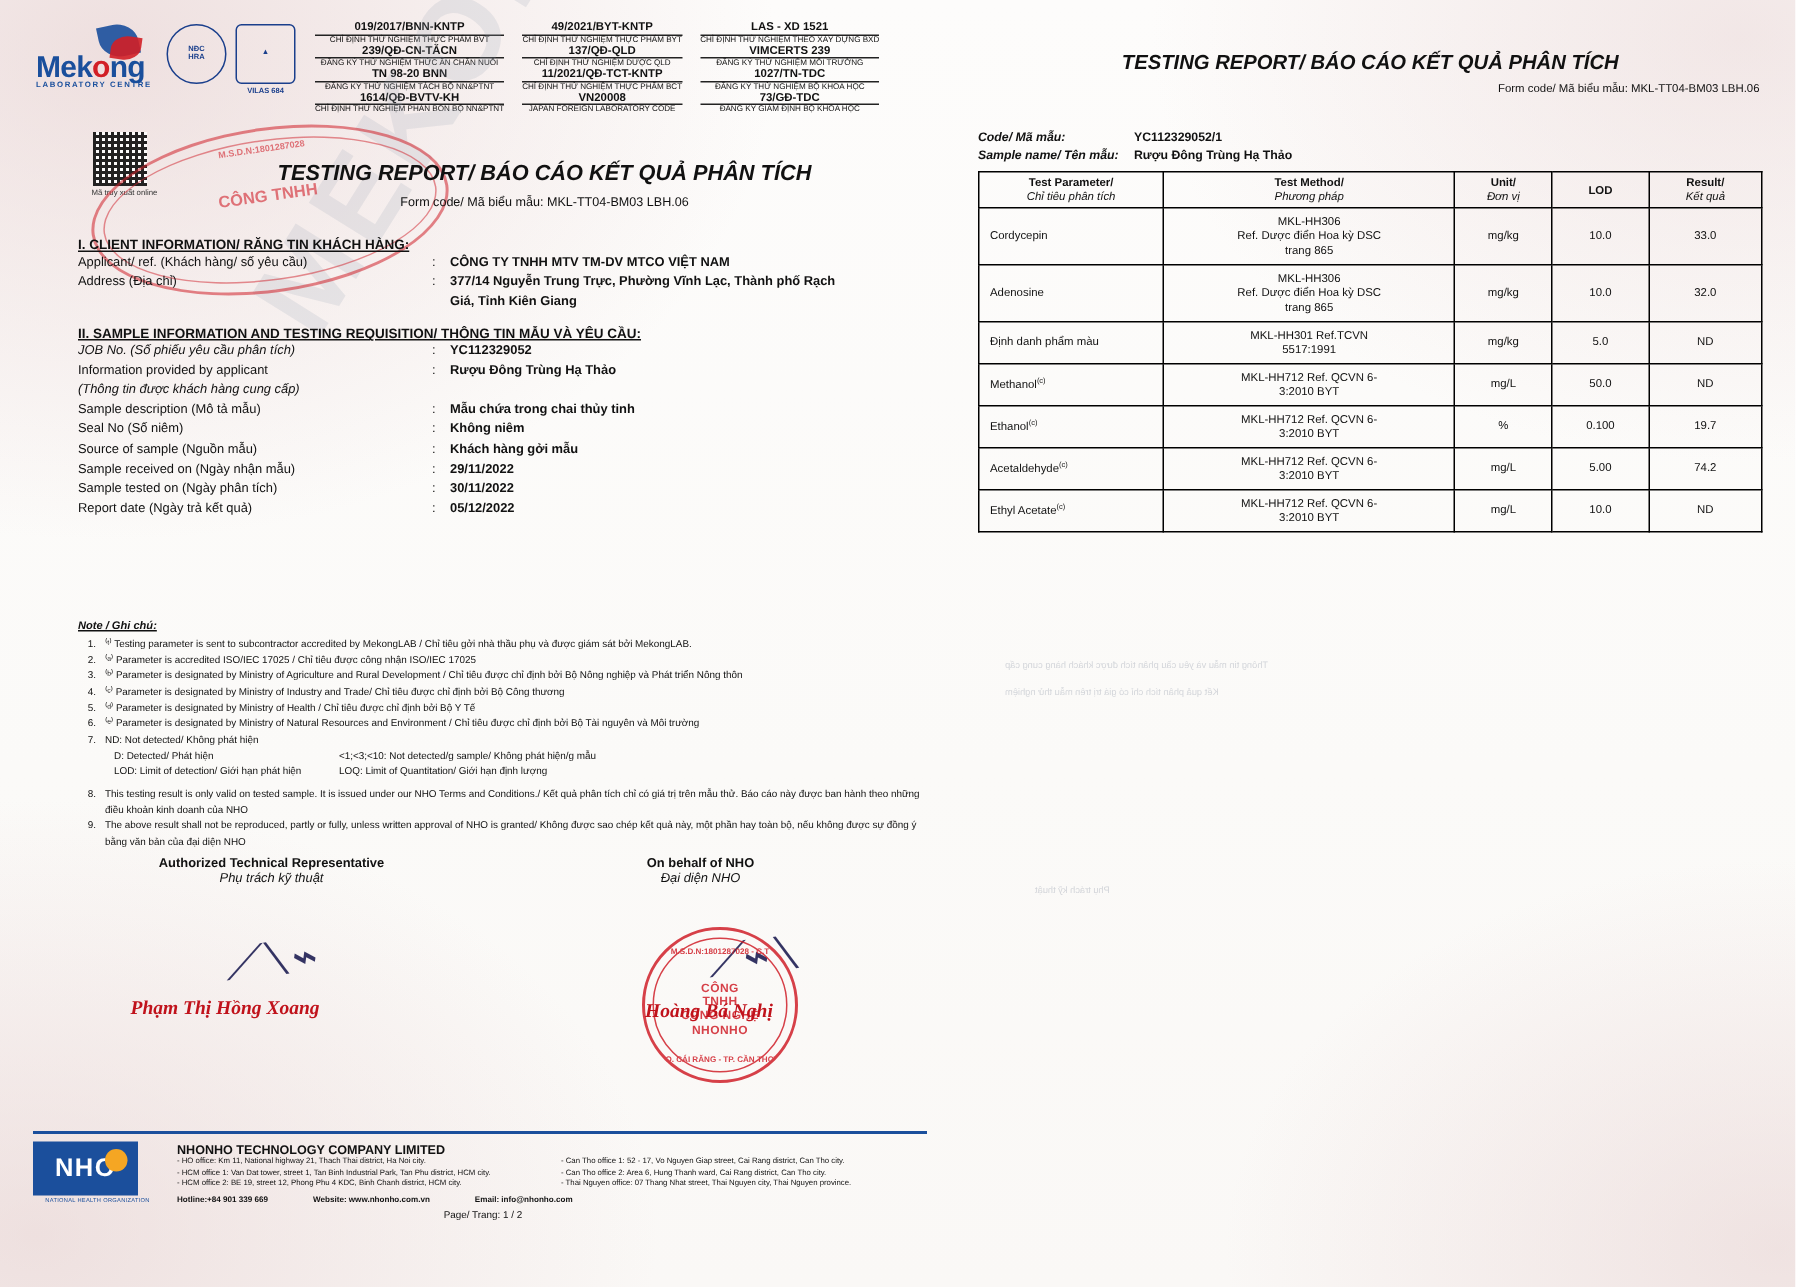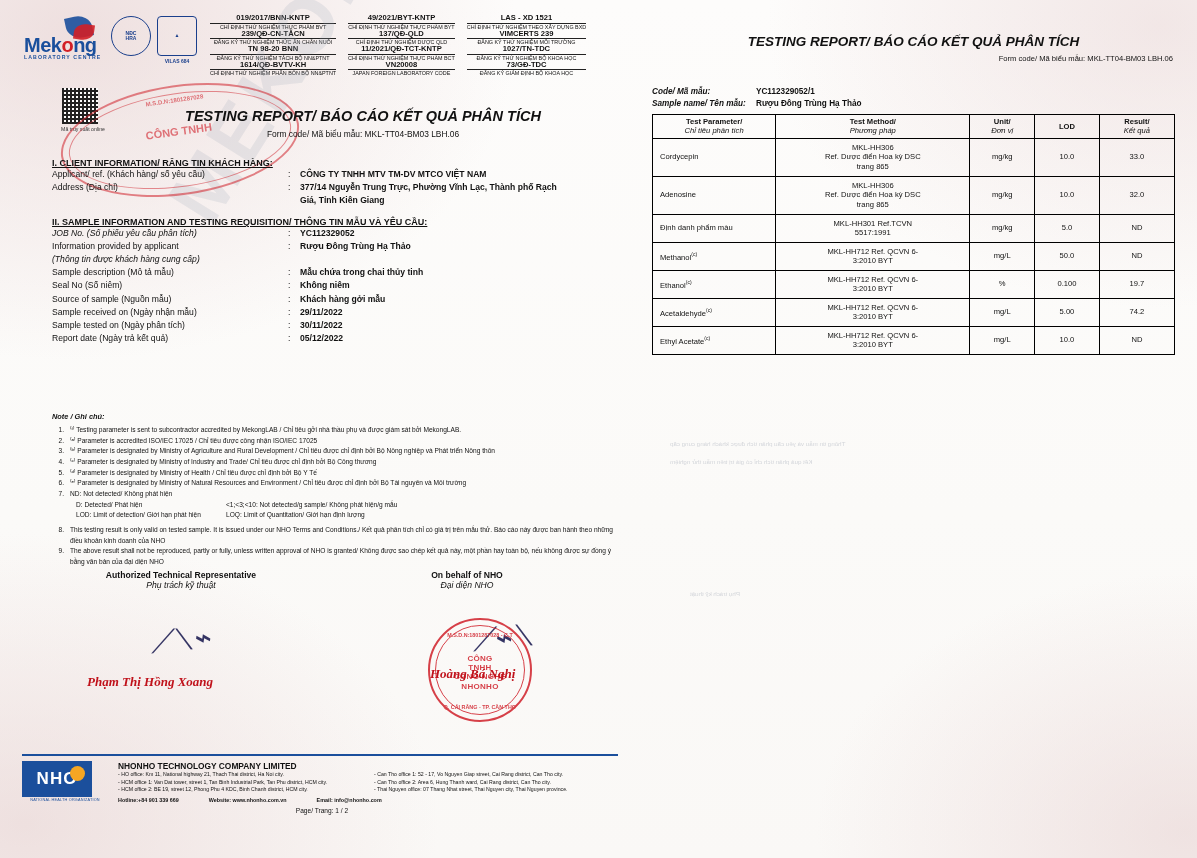--- a/index.html
+++ b/index.html
@@ -96,39 +96,39 @@
   .info { position:absolute; left:52px; top:158px; width:560px; }
   .row { display:flex; font-size:8.6px; line-height:1.52; }
   .row .k { width:236px; flex:none; }
   .row .c { width:12px; flex:none; }
   .row .v { flex:1; font-weight:bold; }
   .ital { font-style:italic; }
   .cont { font-size:8.6px; line-height:1.52; margin-left:248px; font-weight:bold;}
 
   
   .notes { position:absolute; left:52px; top:412px; width:566px; }
-  .notes .nh { font-size:7.4px; font-weight:bold; font-style:italic; }
+  .notes .nh { font-size:7.4px; font-weight:bold; font-style:italic; text-decoration:underline; }
   .notes ol { margin:4px 0 0 0; padding:0; list-style:none; }
   .notes li { font-size:6.6px; line-height:1.62; display:flex; }
   .notes li .n { width:18px; flex:none; text-align:right; padding-right:6px; }
   .notes li .x { flex:1; }
   .subline { font-size:6.6px; line-height:1.62; margin-left:24px; display:flex; }
   .subline .a { width:150px; }
 
   
   .sig { position:absolute; left:52px; top:570px; width:566px; height:150px; }
   .sig .col { position:absolute; text-align:center; font-size:8.6px; }
   .sig .c1 { left:14px; top:0; width:230px; }
   .sig .c2 { left:300px; top:0; width:230px; }
   .sig .nm2 { font-style:italic; }
   .signame {
     position:absolute; font-family:"Liberation Serif", serif; font-style:italic;
     color:#c0121b; font-size:13px; font-weight:bold;
   }
-  .s1 { left:35px; top:94px;margin-top:10px; }
+  .s1 { left:35px; top:94px; }
   .s2 { left:378px; top:96px; }
   .scribble {
     position:absolute; color:#12124a; font-family:"Liberation Serif",serif;
     font-size:30px; font-style:italic; transform:rotate(-6deg); opacity:.85;
   }
   .sc1 { left:98px; top:52px; }
   .sc2 { left:420px; top:50px; }
 
   
   .stamp {

